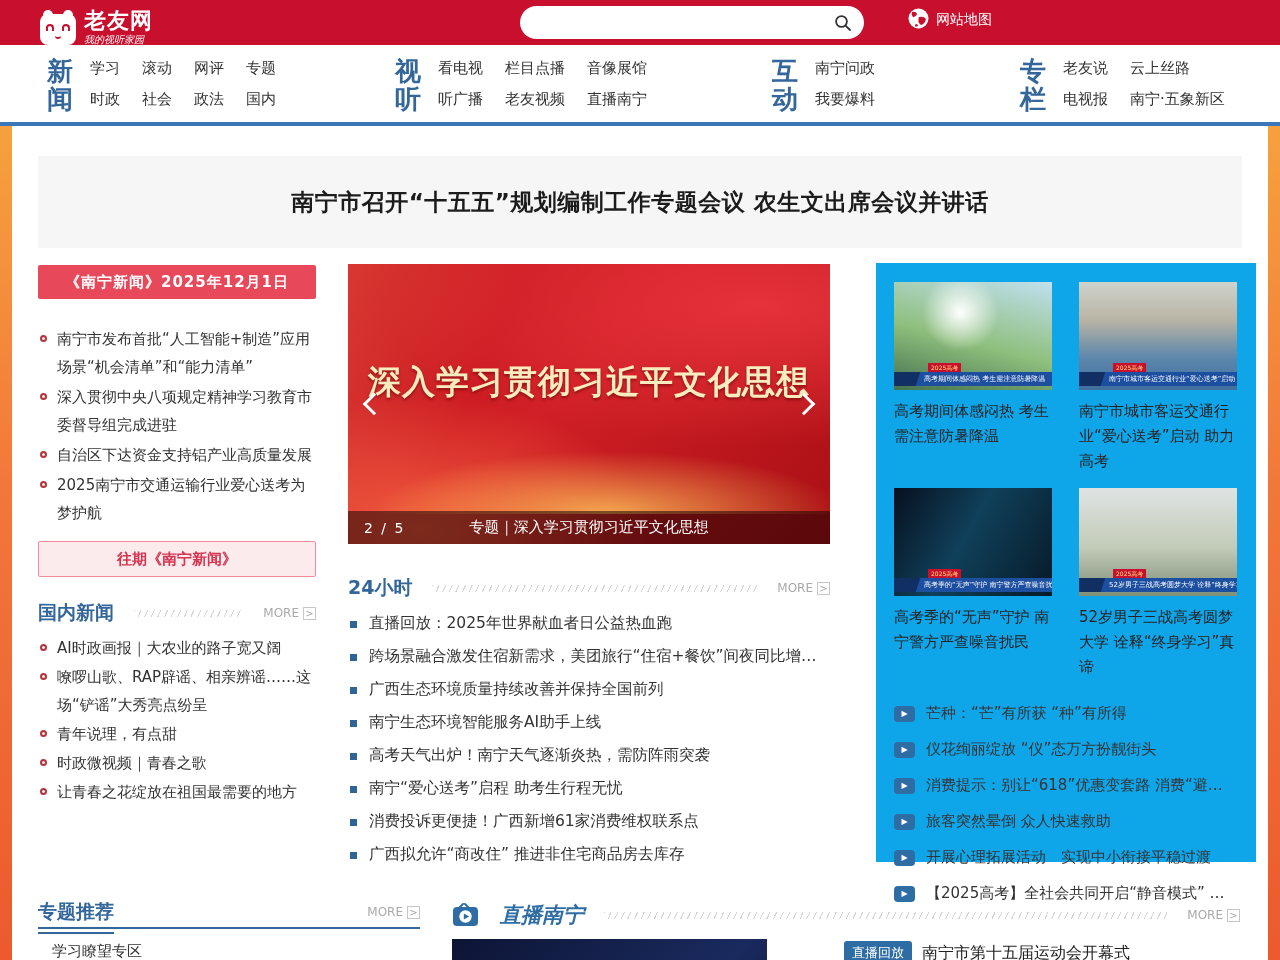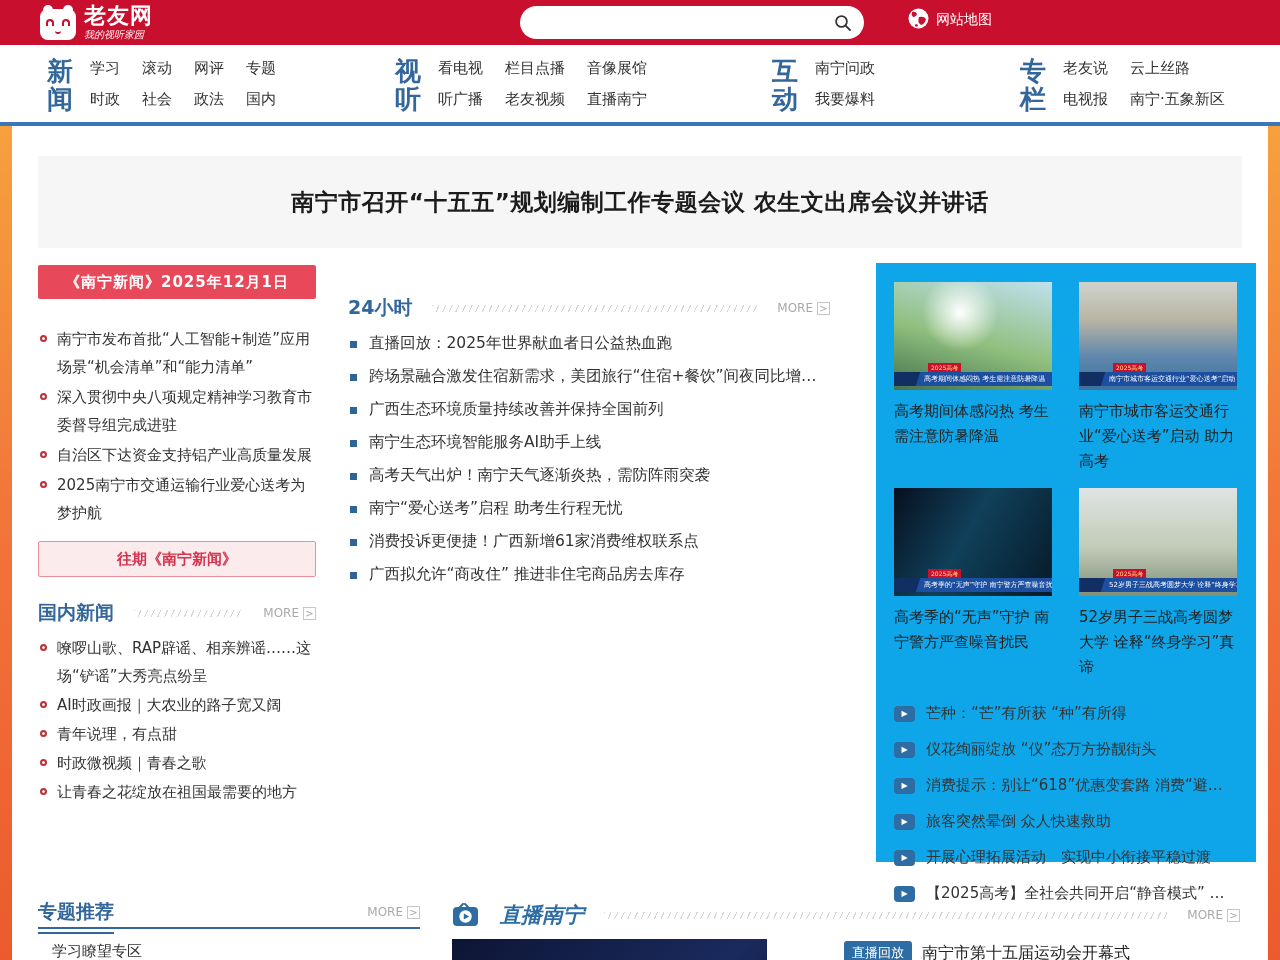--- a/index.html
+++ b/index.html
@@ -1,21 +1,21 @@
 <!DOCTYPE html>
 <html><head>
 <meta charset="utf-8">
 <style>
   * { margin:0; padding:0; box-sizing:border-box; }
   body { font-family:"DejaVu Sans", sans-serif; background:#fff; }
   #page { position:relative; width:1280px; height:960px; overflow:hidden; background:#fff; margin:0 auto; }
   a { text-decoration:none; color:inherit; cursor:pointer; }
 
   
-  .hdr { position:absolute; left:0; top:0; width:1280px; height:45px; background:#c8102e; display:flex; align-items:center; }
+  .hdr { position:absolute; left:0; top:0; width:1280px; height:45px; background:#c8102e; display:flex; align-items:flex-end; }
   .logo { display:flex; align-items:center; margin-left:40px; gap:8px; }
   .face { position:relative; width:36px; height:31px; background:#fff; border-radius:8px; margin-top:4px; }
   .face:before, .face:after { content:""; position:absolute; top:-4px; width:10px; height:10px; background:#fff; border-radius:50%; }
   .face:before{ left:3px; } .face:after{ right:3px; }
   .eye { position:absolute; top:10px; width:8px; height:7px; border:2.5px solid #c8102e; border-bottom:0; border-radius:8px 8px 0 0; }
   .eye.l{ left:6px; } .eye.r{ right:6px; }
   .mouth { position:absolute; left:15px; bottom:6px; width:6px; height:3px; border-bottom:2px solid #c8102e; border-radius:0 0 4px 4px;}
   .logo-txt { color:#fff; line-height:1; }
   .logo-name { font-size:22px; font-weight:bold; letter-spacing:1px; }
   .logo-tag { font-size:10px; font-style:italic; margin-top:3px; opacity:.95; }
@@ -250,25 +250,25 @@
       <span class="hatch"></span>
       <a class="more">
           <span>MORE</span>
           <span class="more-arr">&gt;</span>
         </a>
     </div>
     <ul class="dot-list dn">
 
     <li>
           <span class="dot"></span>
+          <a>AI时政画报｜大农业的路子宽又阔</a>
+        </li>
+        <li>
+          <span class="dot"></span>
           <a>嘹啰山歌、RAP辟谣、相亲辨谣……这场“铲谣”大秀亮点纷呈</a>
-        </li>
-        <li>
-          <span class="dot"></span>
-          <a>AI时政画报｜大农业的路子宽又阔</a>
         </li>
         <li>
           <span class="dot"></span>
           <a>青年说理，有点甜</a>
         </li>
         <li>
           <span class="dot"></span>
           <a>时政微视频｜青春之歌</a>
         </li>
         <li>
@@ -284,20 +284,30 @@
       <span style="flex:1"></span>
       <a class="more">
           <span>MORE</span>
           <span class="more-arr">&gt;</span>
         </a>
     </div>
     <div class="topics-item">学习瞭望专区</div>
   </div>
 
   <div class="centercol">
+    <div class="carousel">
+      <div class="car-streak"></div>
+      <div class="car-title">深入学习贯彻习近平文化思想</div>
+      <span class="chev prev"></span>
+      <span class="chev next"></span>
+      <div class="car-bar">
+        <span class="car-idx">2 / 5</span>
+        <span class="car-cap">专题｜深入学习贯彻习近平文化思想</span>
+      </div>
+    </div>
 
     <div class="sec-head h24-head">
       <span class="sec-title">24小时</span>
       <span class="hatch"></span>
       <a class="more">
           <span>MORE</span>
           <span class="more-arr">&gt;</span>
         </a>
     </div>
     <ul class="sq-list">

